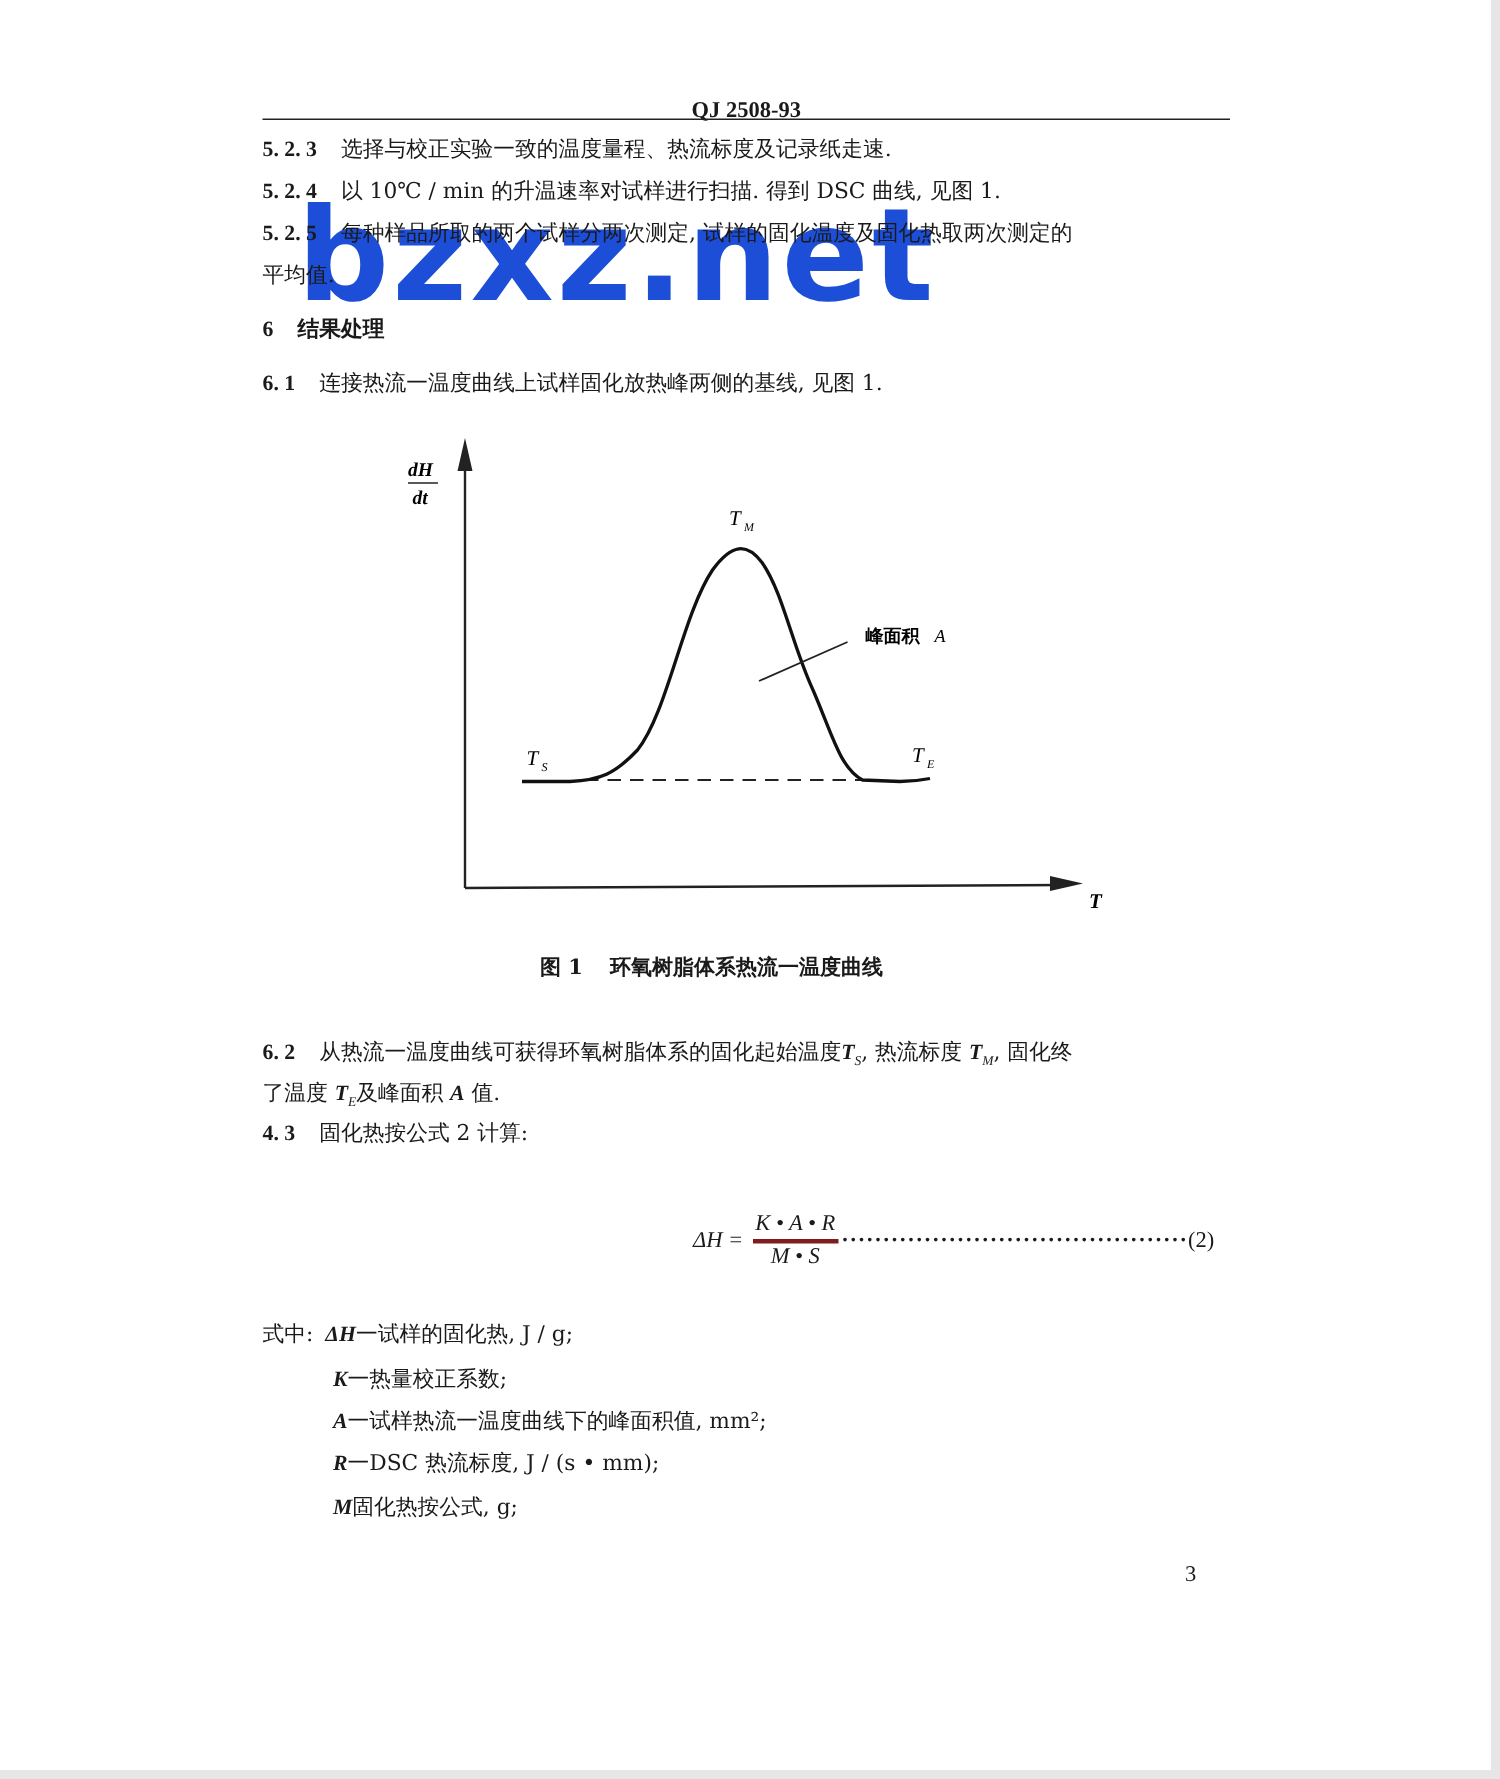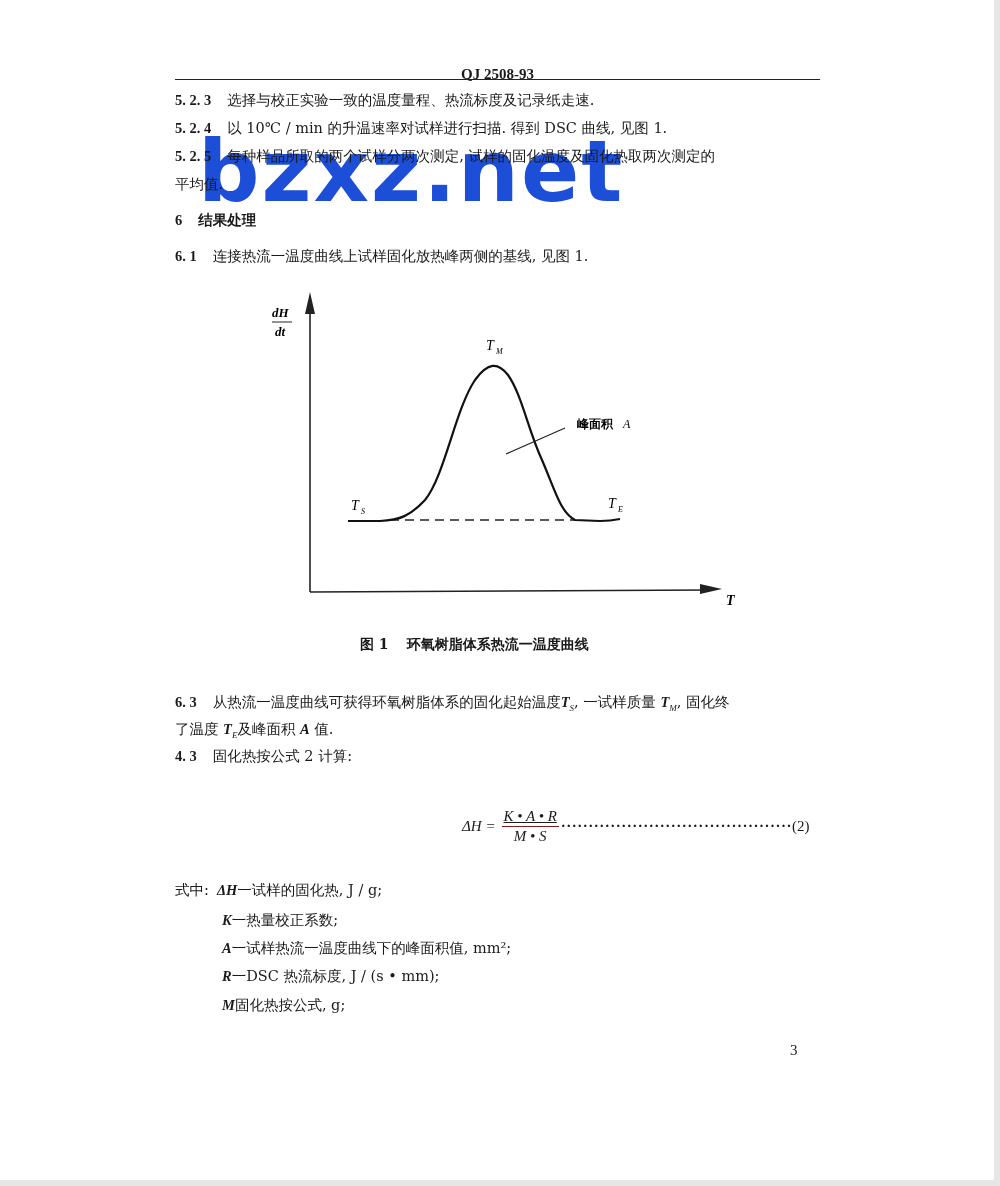--- a/index.html
+++ b/index.html
@@ -15,21 +15,21 @@
   .rule { left:175px; top:79px; width:645px; height:0; border-top:1.5px solid #222; }
   .line { font-size:14.5px; line-height:20px; white-space:nowrap; }
   .num { font-weight:bold; font-family:"Liberation Serif",serif; margin-right:16px; }
   .bold { font-weight:bold; }
   i.m { font-family:"Liberation Serif",serif; font-style:italic; font-weight:bold; }
   sub.s { font-size:9px; font-style:italic; font-family:"Liberation Serif",serif; vertical-align:-4px; }
   .caption { left:360px; top:636px; font-size:14px; font-weight:bold; white-space:nowrap; }
   .caption span.fig { margin-right:18px; }
   .formula { left:462px; top:808px; font-family:"Liberation Serif",serif; font-size:15px; display:flex; align-items:center; }
   .frac { display:inline-flex; flex-direction:column; align-items:center; margin:0 2px; }
-  .frac .top { border-bottom:1px solid #7f1d1d; padding:0 2px 1px; font-style:italic;text-decoration:underline; }
+  .frac .top { border-bottom:3px solid #7f1d1d; padding:0 2px 1px; font-style:italic; }
   .frac .bot { padding-top:1px; font-style:italic; }
   .dots { letter-spacing:0.5px; font-weight:bold; }
   .pagenum { left:790px; top:1042px; font-family:"Liberation Serif",serif; font-size:15px; }
   svg text { font-family:"Liberation Serif",serif; }
 </style>
 </head>
 <body>
 
 <div class="edge-r"></div>
 <div class="edge-b"></div>
@@ -85,21 +85,21 @@
   <text x="317" y="148" font-size="12" font-weight="bold" font-family="DejaVu Sans, sans-serif">峰面积</text>
   <text x="363" y="148" font-size="12" font-style="italic">A</text>
   <text x="466" y="325" font-size="14" font-style="italic" font-weight="bold">T</text>
 </svg>
 
 <div class="abs caption">
   <span class="fig">图 1</span><span>环氧树脂体系热流一温度曲线</span>
 </div>
 
 <div class="abs line" style="left:175px;top:692px;">
-  <span class="num">6. 3</span><span>从热流一温度曲线可获得环氧树脂体系的固化起始温度</span><i class="m">T</i><sub class="s">S</sub><span>, 一试样质量 </span><i class="m">T</i><sub class="s">M</sub><span>, 固化终</span>
+  <span class="num">6. 2</span><span>从热流一温度曲线可获得环氧树脂体系的固化起始温度</span><i class="m">T</i><sub class="s">S</sub><span>, 热流标度 </span><i class="m">T</i><sub class="s">M</sub><span>, 固化终</span>
 </div>
 <div class="abs line" style="left:175px;top:719px;">
   <span>了温度 </span><i class="m">T</i><sub class="s">E</sub><span>及峰面积 </span><i class="m">A</i><span> 值.</span>
 </div>
 
 <div class="abs line" style="left:175px;top:746px;">
   <span class="num">4. 3</span><span>固化热按公式 2 计算:</span>
 </div>
 
 <div class="abs formula">

